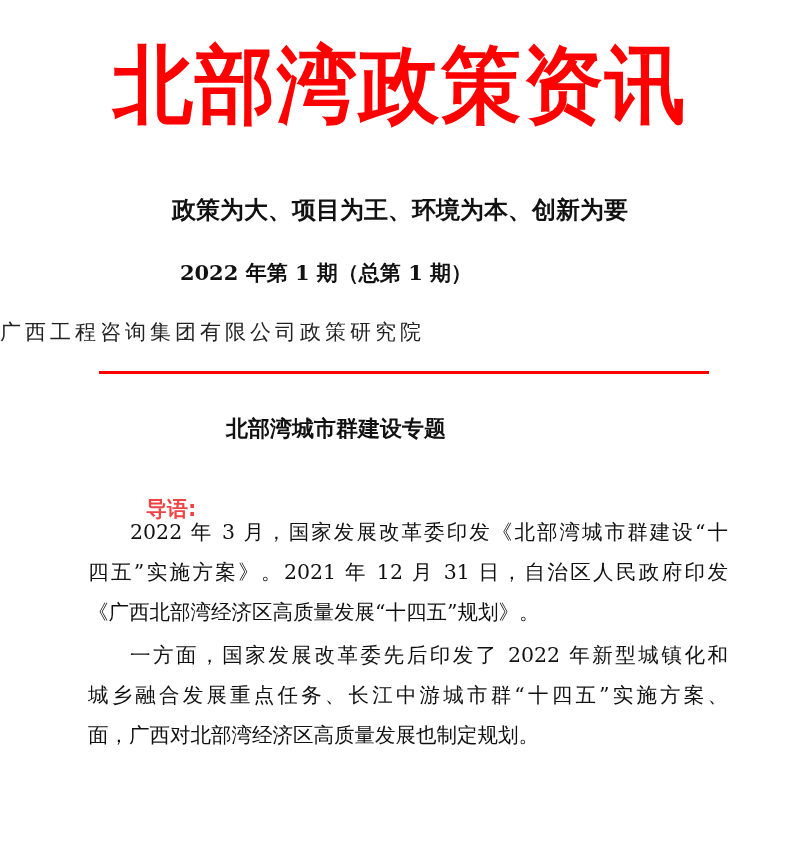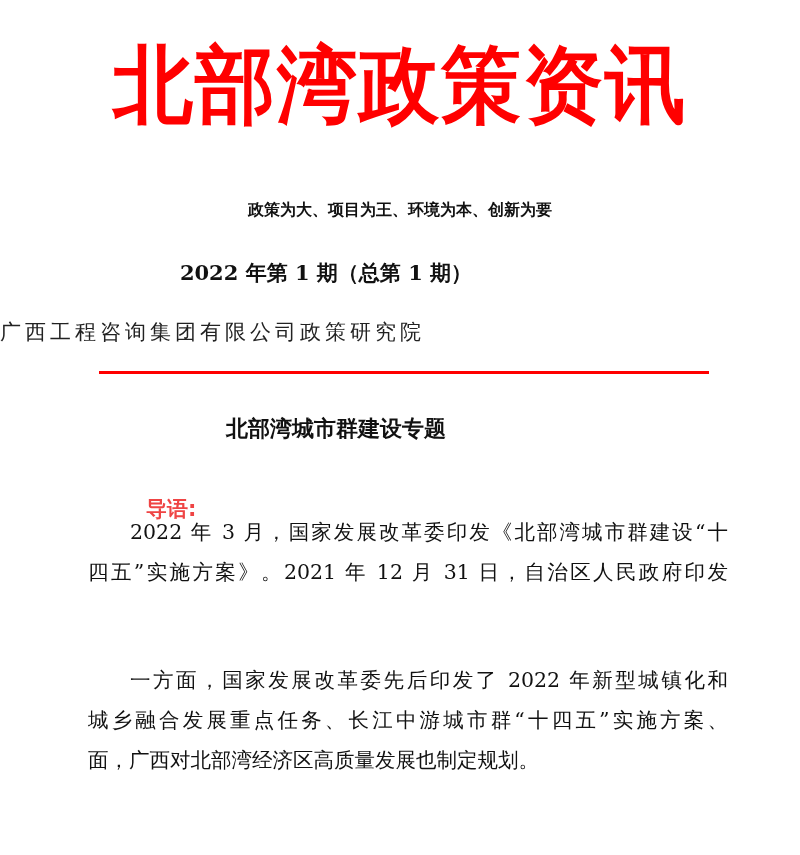--- a/index.html
+++ b/index.html
@@ -30,21 +30,21 @@
       transform: scaleY(1.05);
     }
     .slogan {
       position: absolute;
       left: 0;
       top: 195px;
       width: 800px;
       text-align: center;
       font-family: "DejaVu Sans", sans-serif;
       font-weight: bold;
-      font-size: 16px;
+      font-size: 24px;
       line-height: 30px;
       color: #111;
     }
     .issue {
       position: absolute;
       left: 0;
       top: 258px;
       width: 652px;
       text-align: center;
       font-family: "DejaVu Serif", serif;
@@ -111,21 +111,21 @@
       text-align: justify;
       text-align-last: justify;
     }
     .line.last {
       text-align-last: left;
     }
     .indent {
       padding-left: 42px;
     }
     .p1 { top: 512px; }
-    .p2 { top: 660px; }
+    .p2 { top: 635px; }
   </style>
 </head>
 <body>
 
 <div class="masthead">北部湾政策资讯</div>
 
 <div class="slogan">政策为大、项目为王、环境为本、创新为要</div>
 
 <div class="issue">2022 年第 1 期（总第 1 期）</div>
 
@@ -133,19 +133,20 @@
 
 <div class="rule"></div>
 
 <div class="topic-title">北部湾城市群建设专题</div>
 
 <div class="lead-label">导语:</div>
 
 <div class="para p1">
   <span class="line indent">2022 年 3 月，国家发展改革委印发《北部湾城市群建设“十</span>
   <span class="line">四五”实施方案》。2021 年 12 月 31 日，自治区人民政府印发</span>
+  <span class="line last">《广西北部湾经济区高质量发展“十四五”规划》。</span>
 </div>
 
 <div class="para p2">
   <span class="line indent">一方面，国家发展改革委先后印发了 2022 年新型城镇化和</span>
   <span class="line">城乡融合发展重点任务、长江中游城市群“十四五”实施方案、</span>
   <span class="line last">面，广西对北部湾经济区高质量发展也制定规划。</span>
 </div>
 
 </body></html>

